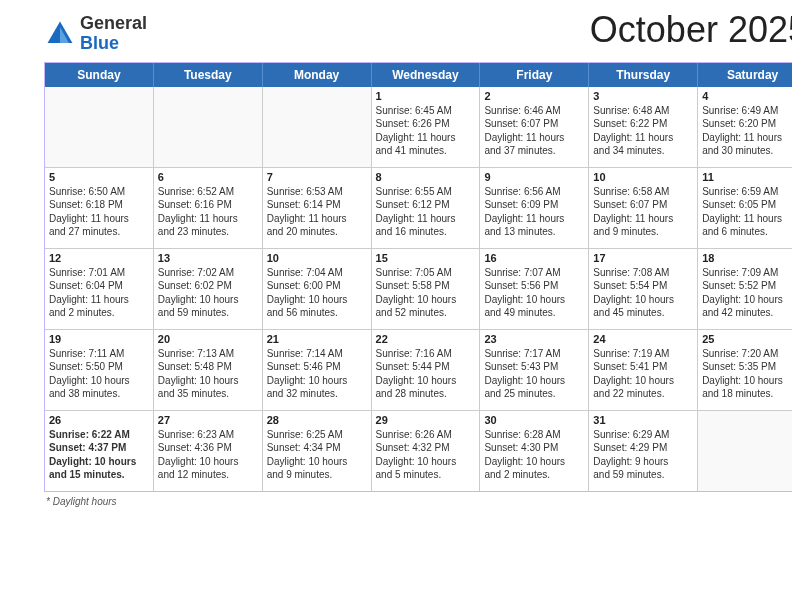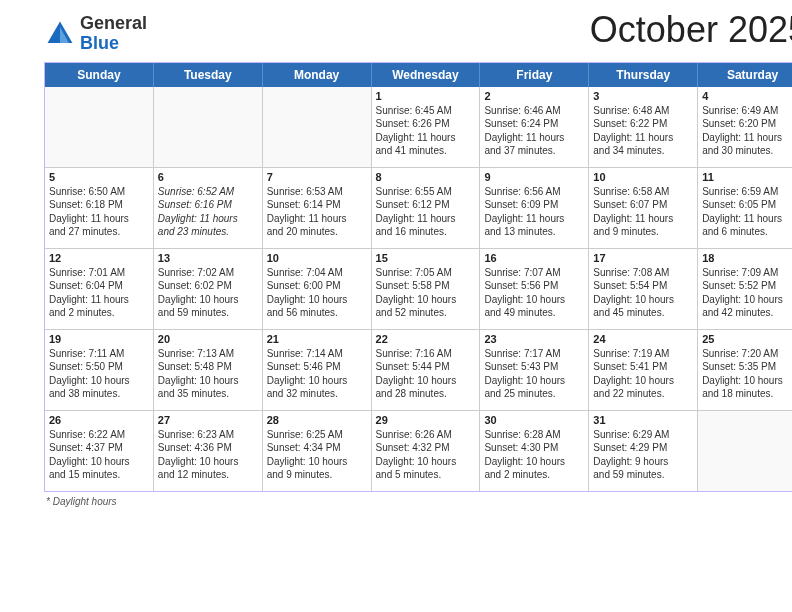--- a/index.html
+++ b/index.html
@@ -162,21 +162,21 @@
           <div class="cal-cell">
             <div class="day-num">1</div>
             <div class="cell-text" style="white-space: pre-line;">Sunrise: 6:45 AM
 Sunset: 6:26 PM
 Daylight: 11 hours
 and 41 minutes.</div>
           </div>
           <div class="cal-cell">
             <div class="day-num">2</div>
             <div class="cell-text" style="white-space: pre-line;">Sunrise: 6:46 AM
-Sunset: 6:24 PM
+Sunset: 6:07 PM
 Daylight: 11 hours
 and 37 minutes.</div>
           </div>
           <div class="cal-cell">
             <div class="day-num">3</div>
             <div class="cell-text" style="white-space: pre-line;">Sunrise: 6:48 AM
 Sunset: 6:22 PM
 Daylight: 11 hours
 and 34 minutes.</div>
           </div>
@@ -191,21 +191,21 @@
         <div class="cal-row">
           <div class="cal-cell">
             <div class="day-num">5</div>
             <div class="cell-text" style="white-space: pre-line;">Sunrise: 6:50 AM
 Sunset: 6:18 PM
 Daylight: 11 hours
 and 27 minutes.</div>
           </div>
           <div class="cal-cell">
             <div class="day-num">6</div>
-            <div class="cell-text" style="white-space: pre-line; font-style: italic;">Sunrise: 6:52 AM
+            <div class="cell-text" style="white-space: pre-line;">Sunrise: 6:52 AM
 Sunset: 6:16 PM
 Daylight: 11 hours
 and 23 minutes.</div>
           </div>
           <div class="cal-cell">
             <div class="day-num">7</div>
             <div class="cell-text" style="white-space: pre-line;">Sunrise: 6:53 AM
 Sunset: 6:14 PM
 Daylight: 11 hours
 and 20 minutes.</div>
@@ -337,21 +337,21 @@
             <div class="day-num">25</div>
             <div class="cell-text" style="white-space: pre-line;">Sunrise: 7:20 AM
 Sunset: 5:35 PM
 Daylight: 10 hours
 and 18 minutes.</div>
           </div>
         </div>
         <div class="cal-row">
           <div class="cal-cell">
             <div class="day-num">26</div>
-            <div class="cell-text" style="white-space: pre-line;">Sunrise: 6:22 AM
+            <div class="cell-text" style="white-space: pre-line; font-weight: bold;">Sunrise: 6:22 AM
 Sunset: 4:37 PM
 Daylight: 10 hours
 and 15 minutes.</div>
           </div>
           <div class="cal-cell">
             <div class="day-num">27</div>
             <div class="cell-text" style="white-space: pre-line;">Sunrise: 6:23 AM
 Sunset: 4:36 PM
 Daylight: 10 hours
 and 12 minutes.</div>

